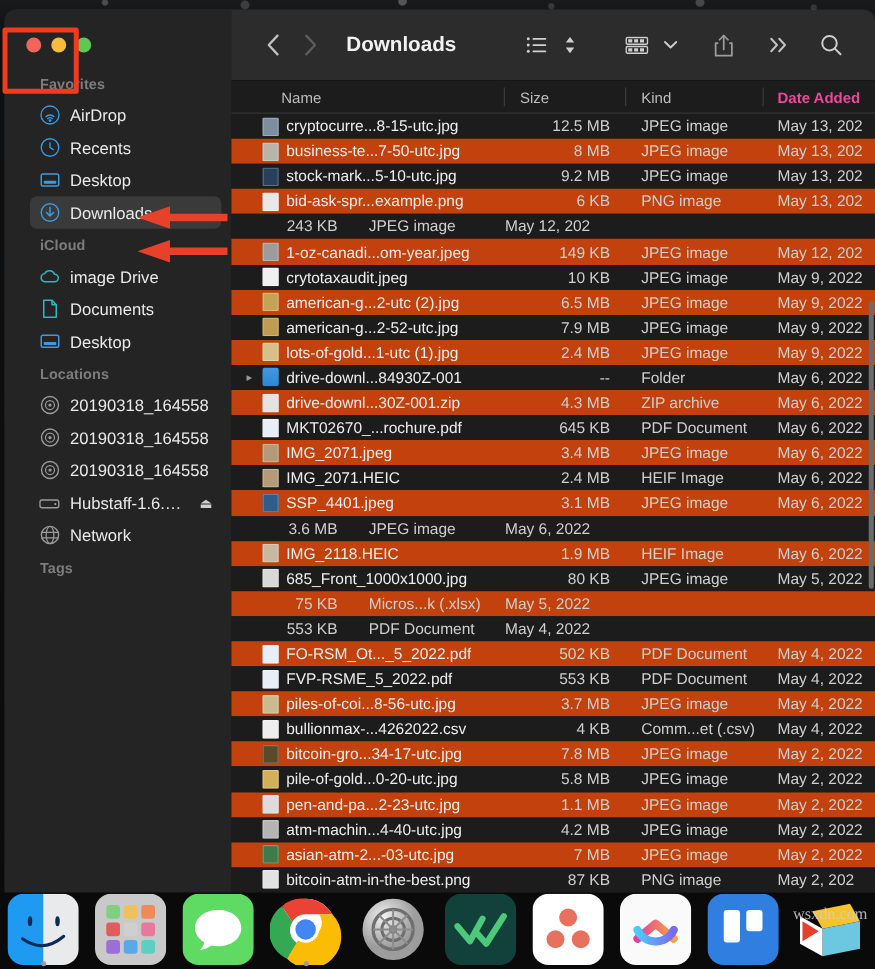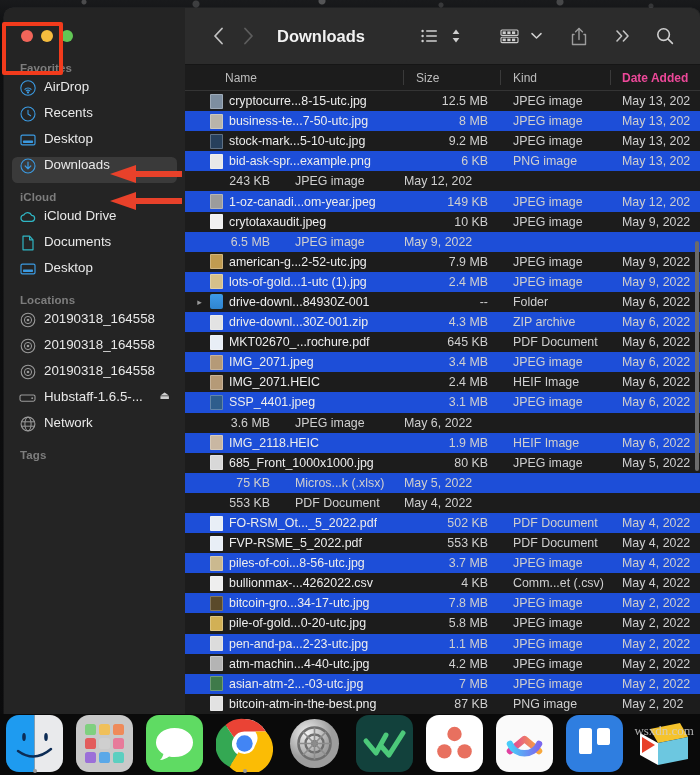--- a/index.html
+++ b/index.html
@@ -37,27 +37,27 @@
     width:181px; flex:0 0 181px; height:100%;
     background:#242424; padding-top:0;
     position:relative;
   }
   .traffic { display:flex; gap:8px; padding:22px 0 0 17px; }
   .tl { width:12px; height:12px; border-radius:50%; }
   .tl.red{ background:#f2655a; }
   .tl.yel{ background:#f5bc3e; }
   .tl.grn{ background:#62c655; }
 
-  .sb-scroll { padding-top:12px; }
+  .sb-scroll { padding-top:12px;padding-left:12px; }
   .sb-group-title {
     font-size:11.5px; font-weight:bold; color:#7d7d7d;
     padding:8px 0 5px 16px; letter-spacing:.1px;
   }
   .sb-item {
-    display:flex; gap:8px;
+    display:flex; align-items:center; gap:8px;
     height:26px; margin:0 8px; padding:0 7px;
     border-radius:5.5px; color:#e9e9e9; font-size:13.3px;
     position:relative; white-space:nowrap;
   }
   .sb-item.selected { background:#3a3a3a; }
   .sb-ico { width:17px; height:17px; flex:0 0 17px; display:flex; align-items:center; justify-content:center; }
   .sb-ico svg { display:block; }
   .sb-label { overflow:hidden; text-overflow:ellipsis; }
   .eject { margin-left:auto; font-size:11px; color:#cfcfcf; }
 
@@ -91,21 +91,21 @@
   .ch-size { width:97px; padding-left:13px; }
   .ch-kind { width:110px; padding-left:13px; }
   .ch-date { flex:1; padding-left:12px; font-weight:bold; color:#ec4899; }
 
   
   .rows { flex:1; overflow:hidden; position:relative; }
   .row {
     display:flex; align-items:center; height:20.1px; font-size:12.4px; color:#ededed;
   }
   .row.odd  { background:#1c1c1c; }
-  .row.even { background:#1d4ed8; }
+  .row.even { background:#c2410c; }
   .c-name { width:218px; display:flex; align-items:center; gap:6px; padding-left:10px; overflow:hidden; }
   .disc { width:9px; flex:0 0 9px; font-size:9px; color:#9a9a9a; text-align:center; }
   .ficon { width:13px; height:15px; flex:0 0 13px; border-radius:1px; position:relative; overflow:hidden; }
   .fname { overflow:hidden; white-space:nowrap; text-overflow:ellipsis; }
   .c-size { width:97px; text-align:right; padding-right:12px; color:#cfcfcf; }
   .c-kind { width:110px; padding-left:13px; color:#cfcfcf; white-space:nowrap; overflow:hidden; }
   .c-date { flex:1; padding-left:12px; color:#cfcfcf; white-space:nowrap; overflow:hidden; }
 
   
   .vscroll { position:absolute; right:1px; top:150px; width:4px; height:230px; border-radius:2px; background:#6b6b6b; }
@@ -191,21 +191,21 @@
             </span>
             <span class="sb-label">Downloads</span>
           </div>
           <div class="sb-group-title">iCloud</div>
           <div class="sb-item">
             <span class="sb-ico">
               <svg width="17" height="14" viewBox="0 0 17 14">
                 <path d="M4.6 11.4 A3.3 3.3 0 0 1 4.8 4.9 A4.3 4.3 0 0 1 12.6 5.3 A2.9 2.9 0 0 1 12.6 11.4 Z" fill="none" stroke="#2fb6c4" stroke-width="1.2" stroke-linejoin="round"></path>
               </svg>
             </span>
-            <span class="sb-label">iCloud Drive</span>
+            <span class="sb-label">image Drive</span>
           </div>
           <div class="sb-item">
             <span class="sb-ico">
               <svg width="14" height="16" viewBox="0 0 14 16">
                 <path d="M2 1.2 H8.6 L12 4.8 V14.8 H2 Z" fill="none" stroke="#2fb6c4" stroke-width="1.2" stroke-linejoin="round"></path>
                 <path d="M8.6 1.2 V4.8 H12" fill="none" stroke="#2fb6c4" stroke-width="1.2" stroke-linejoin="round"></path>
               </svg>
             </span>
             <span class="sb-label">Documents</span>
           </div>
@@ -416,20 +416,25 @@
             <span class="c-name">
               <span class="disc"></span>
               <span class="ficon" style="background:#f0f0f0;box-shadow:0 0 0 1px rgba(255,255,255,.25) inset;"></span>
               <span class="fname">crytotaxaudit.jpeg</span>
             </span>
             <span class="c-size">10 KB</span>
             <span class="c-kind">JPEG image</span>
             <span class="c-date">May 9, 2022</span>
           </div>
           <div class="row even">
+            <span class="c-name">
+              <span class="disc"></span>
+              <span class="ficon" style="background:#c6a257;box-shadow:0 0 0 1px rgba(255,255,255,.25) inset;"></span>
+              <span class="fname">american-g...2-utc (2).jpg</span>
+            </span>
             <span class="c-size">6.5 MB</span>
             <span class="c-kind">JPEG image</span>
             <span class="c-date">May 9, 2022</span>
           </div>
           <div class="row odd">
             <span class="c-name">
               <span class="disc"></span>
               <span class="ficon" style="background:#c09b50;box-shadow:0 0 0 1px rgba(255,255,255,.25) inset;"></span>
               <span class="fname">american-g...2-52-utc.jpg</span>
             </span>

